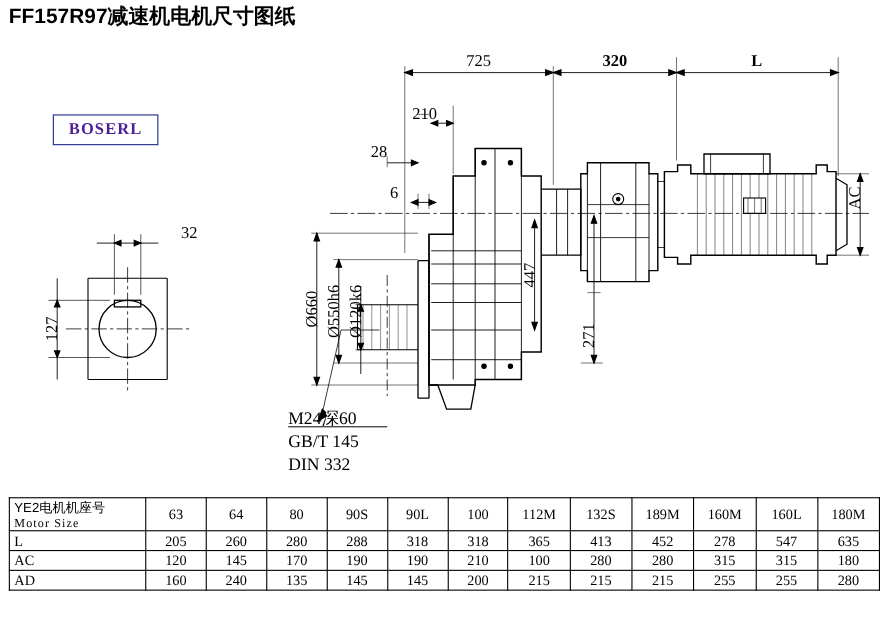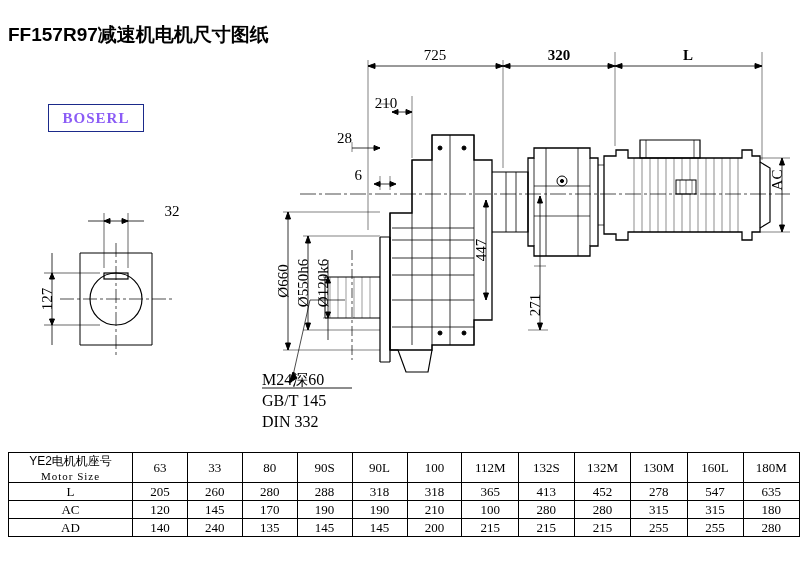--- a/index.html
+++ b/index.html
@@ -5,29 +5,29 @@
   html,body{margin:0;padding:0;}
   body{
     width:800px;height:561px;
     background:#ffffff;
     font-family:"Liberation Serif", serif;
     color:#000;
     position:relative;
     overflow:hidden;
   }
   .title{
-    position:absolute;left:8px;top:22px;
+    position:absolute;left:8px;top:2px;
     font-family:"Liberation Sans", sans-serif;
     font-weight:bold;font-size:19px;letter-spacing:0px;
   }
   .logo{
     position:absolute;left:48px;top:104px;
     width:94px;height:26px;
     border:1px solid #1b2a8a;
-    color:#8b5cf6;
+    color:#4c1d95;
     font-family:"Liberation Serif", serif;
     font-weight:bold;font-size:15px;
     display:flex;align-items:center;justify-content:center;
     letter-spacing:1px;
   }
   
   #drawing{position:absolute;left:0;top:0;width:800px;height:450px;}
   
   .spec-table{
     position:absolute;left:8px;top:452px;
@@ -37,21 +37,21 @@
   }
   .spec-table td{
     border:1px solid #000;
     text-align:center;
     height:17px;
     padding:0 4px;
     white-space:nowrap;
   }
   .spec-table td.rowhead{
     width:120px;
-    text-align:center;
+    text-align:left;
   }
   .spec-table td.colhead{ width:50px; }
   .hdr-cn{font-family:"Liberation Sans", sans-serif;font-size:12px;}
   .hdr-en{font-family:Liberation Serif, serif;font-size:11px;letter-spacing:1px;}
 </style>
 </head>
 <body>
 
 <div class="title">FF157R97减速机电机尺寸图纸</div>
 
@@ -236,29 +236,29 @@
 </svg>
 
 <table class="spec-table">
   <tbody>
     <tr>
       <td class="rowhead">
         <div class="hdr-cn">YE2电机机座号</div>
         <div class="hdr-en">Motor Size</div>
       </td>
       <td class="colhead">63</td>
-      <td class="colhead">33</td>
+      <td class="colhead">64</td>
       <td class="colhead">80</td>
       <td class="colhead">90S</td>
       <td class="colhead">90L</td>
       <td class="colhead">100</td>
       <td class="colhead">112M</td>
       <td class="colhead">132S</td>
-      <td class="colhead">132M</td>
-      <td class="colhead">130M</td>
+      <td class="colhead">189M</td>
+      <td class="colhead">160M</td>
       <td class="colhead">160L</td>
       <td class="colhead">180M</td>
     </tr>
     <tr>
       <td class="rowhead">L</td>
       <td>205</td>
       <td>260</td>
       <td>280</td>
       <td>288</td>
       <td>318</td>
@@ -280,21 +280,21 @@
       <td>210</td>
       <td>100</td>
       <td>280</td>
       <td>280</td>
       <td>315</td>
       <td>315</td>
       <td>180</td>
     </tr>
     <tr>
       <td class="rowhead">AD</td>
-      <td>140</td>
+      <td>160</td>
       <td>240</td>
       <td>135</td>
       <td>145</td>
       <td>145</td>
       <td>200</td>
       <td>215</td>
       <td>215</td>
       <td>215</td>
       <td>255</td>
       <td>255</td>

